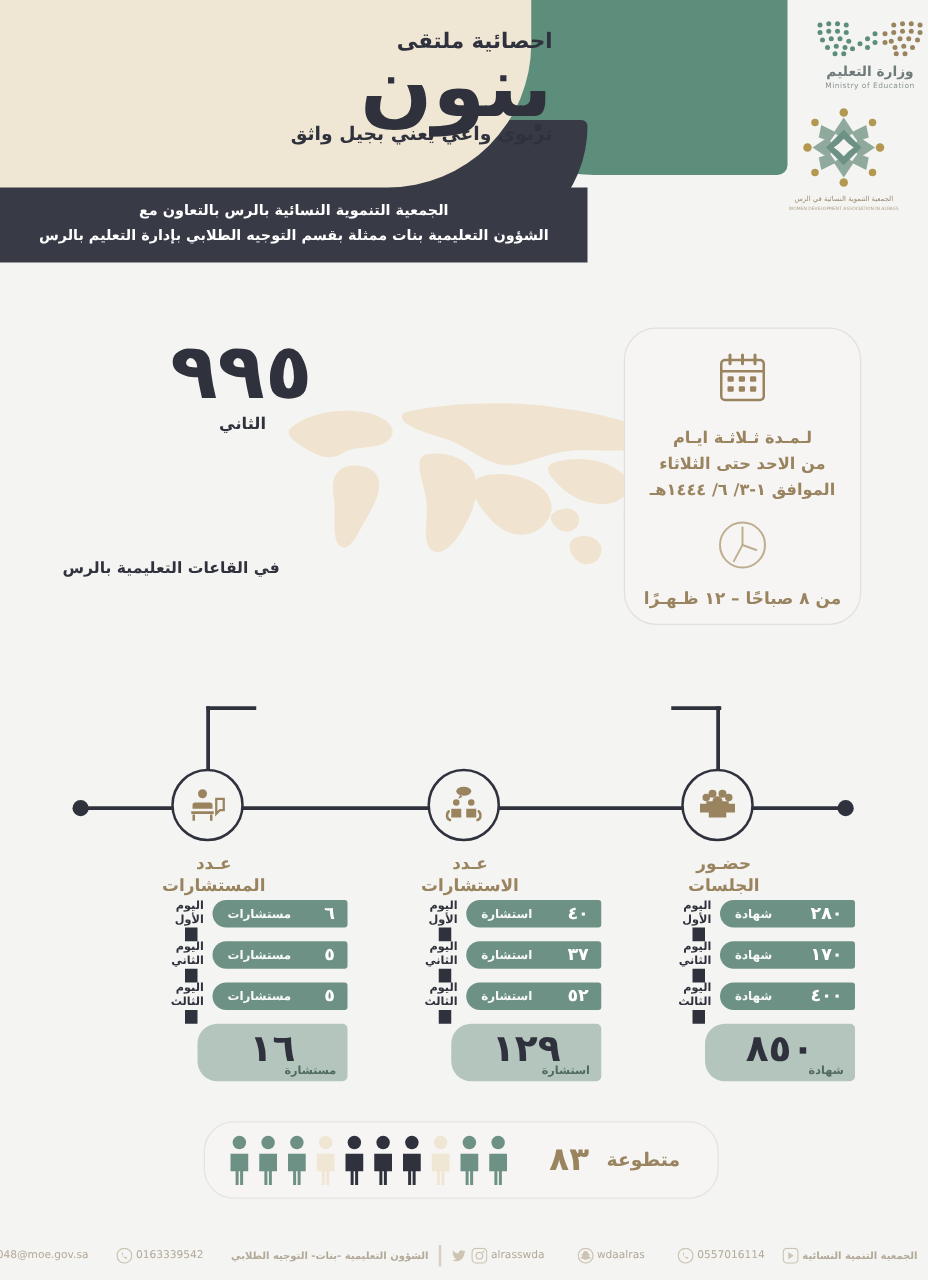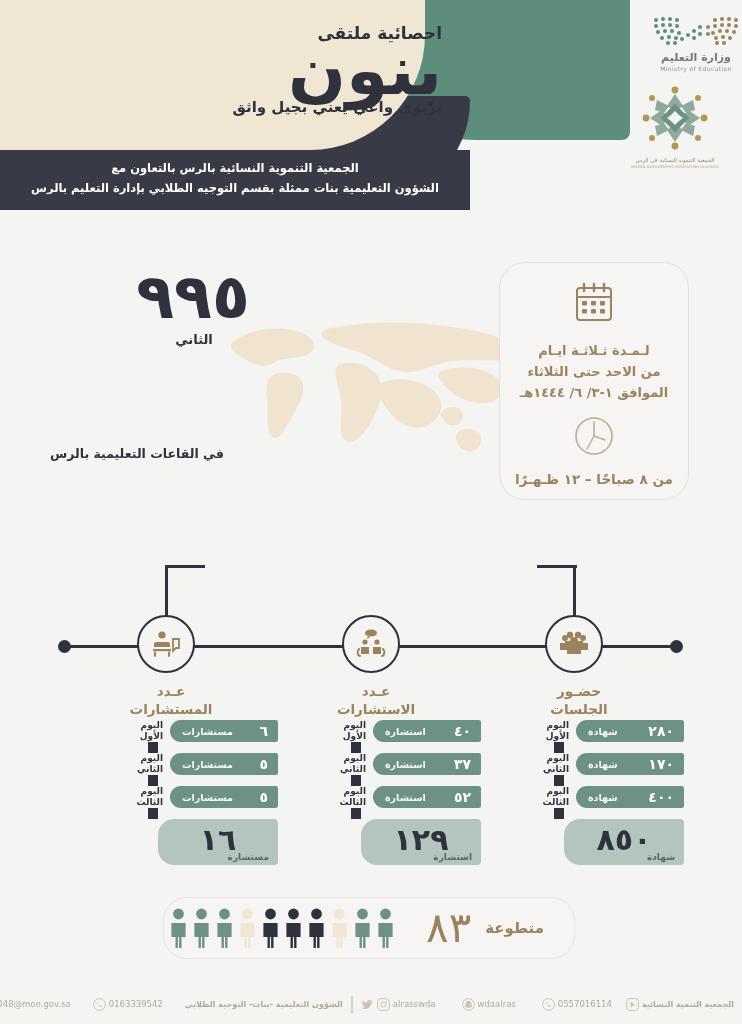--- a/index.html
+++ b/index.html
@@ -238,21 +238,21 @@
     border: 1.4px solid #e6e3dd;
     border-radius: 24px;
     display: flex; align-items: center;
     z-index: 3;
   }
   .vol-label {
     font-size: 15px; font-weight: bold; color: #9a845f;
     margin-right: 30px; letter-spacing: 1px;
   }
   .vol-num {
-    font-size: 42px; font-weight: normal; color: #9a845f;
+    font-size: 26px; font-weight: bold; color: #9a845f;
     margin-right: 14px; letter-spacing: 2px; line-height:1;
   }
   .vol-people { display: flex; align-items: flex-end; gap: 2px; margin-right: 30px; }
 
   
   .footer {
     position: absolute; bottom: 0; left: 0;
     width: 742px; height: 40px;
     background: #f4f4f2;
     display: flex; align-items: center;

